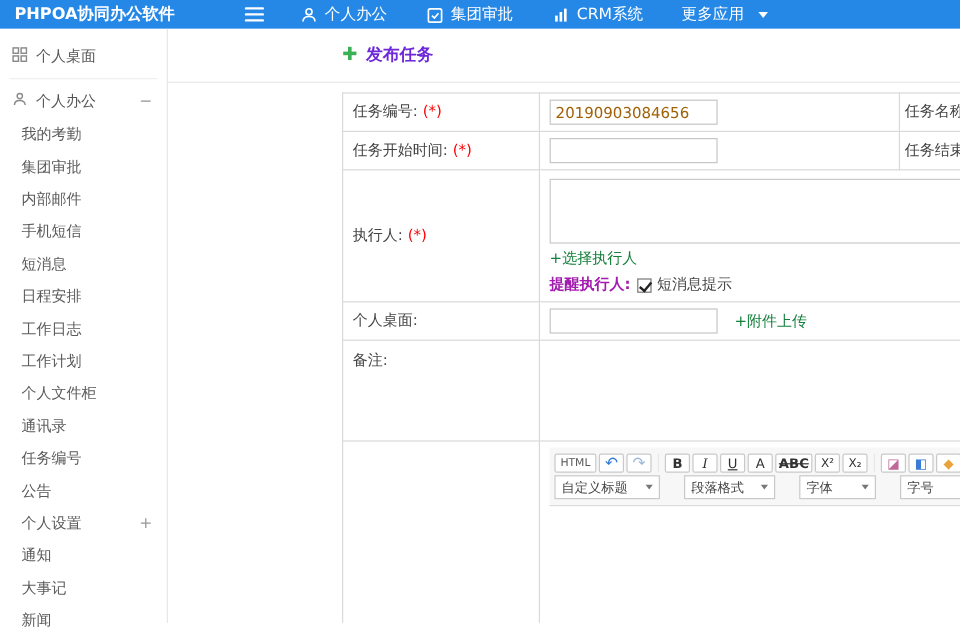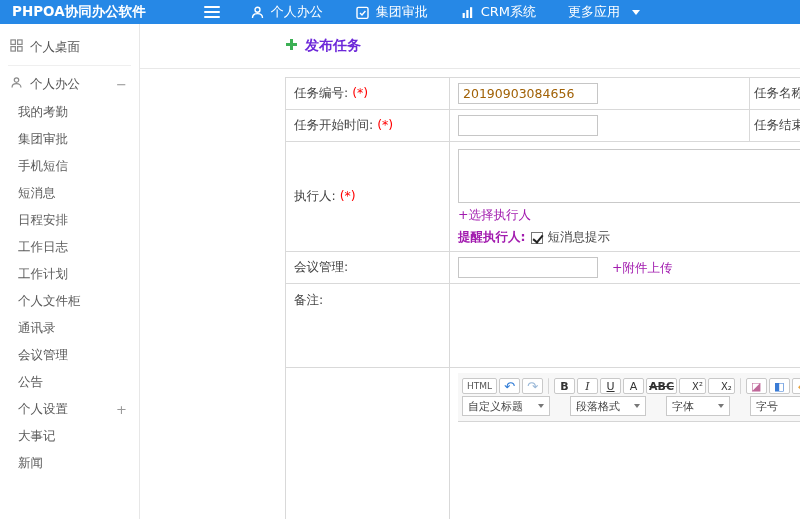--- a/index.html
+++ b/index.html
@@ -31,21 +31,21 @@
   .main { flex: 1; overflow: hidden; background: #fff; }
   .page-header { height: 45px; display: flex; align-items: center; gap: 7px; padding-left: 145px; border-bottom: 1px solid #e8e8e8; font-size: 14px; font-weight: bold; color: #6d28d9; }
 
   
   .form-area { padding: 8px 0 0 145px; }
   table.form { border-collapse: collapse; width: 1000px; table-layout: fixed; }
   table.form td { border: 1px solid #d9d9d9; padding: 5px 8px; vertical-align: middle; font-size: 12.5px; color: #444; }
   td.lbl { color: #444; }
   .req { color: #f00; margin-left: 4px; }
   .text-input { height: 21px; width: 140px; border: 1px solid #c6c6c6; padding: 0 4px; font-family: inherit; font-size: 12.5px; color: #a16207; outline: none; background: #fff; }
-  .link { color: #a21caf; text-decoration: none; font-size: 12.5px; cursor: pointer; }
+  .link { color: #15803d; text-decoration: none; font-size: 12.5px; cursor: pointer; }
 
   .exec-box { height: 54px; border: 1px solid #c9c9c9; background: #fff; margin: 2px 0 4px 0; }
   .remind-line { margin-top: 5px; display: flex; align-items: center; gap: 5px; }
   .remind-lbl { font-weight: bold; color: #a21caf; }
   .checkbox { width: 12px; height: 12px; border: 1px solid #777; background: #fff; position: relative; display: inline-block; cursor: pointer; }
   .checkbox.checked::after { content: ""; position: absolute; left: 3px; top: 0px; width: 4px; height: 8px; border: solid #222; border-width: 0 2px 2px 0; transform: rotate(40deg); }
 
   td.area-cell { vertical-align: top; padding: 4px; }
   .plain-area { width: 100%; height: 70px; border: none; outline: none; resize: none; font-family: inherit; font-size: 12.5px; background: transparent; }
 
@@ -59,21 +59,21 @@
           display: inline-flex; align-items: center; justify-content: center; font-size: 11px; color: #333;
           padding: 0 2px; cursor: pointer; white-space: nowrap; }
   .t-html { font-size: 9px; color: #555; padding: 0 4px; }
   .t-undo { color: #2e7bd6; font-size: 13px; }
   .t-redo { color: #9ab8d8; font-size: 13px; }
   .t-sep { border: none; background: transparent; min-width: 0; width: 1px; height: 16px; border-left: 1px solid #d6d6d6; padding: 0; margin: 0 3px; cursor: default; }
   .t-bold { font-weight: bold; }
   .t-italic { font-style: italic; font-family: "DejaVu Serif", serif; }
   .t-underline { text-decoration: underline; }
   .t-strike { text-decoration: line-through; font-size: 11px; font-weight: bold; }
-  .t-sup, .t-sub { font-size: 10px; padding-left: 12px; }
+  .t-sup, .t-sub { font-size: 10px; }
   .t-eraser { color: #c0689a; }
   .t-brush { color: #3a7bd5; }
   .t-highlight { color: #e8a33d; }
   .t-quote { color: #e8a33d; font-weight: bold; font-family: "DejaVu Serif", serif; }
 
   .dd-wrap, .align-wrap { display: inline-flex; align-items: center; gap: 20px; }
   .tselect { height: 20px; border: 1px solid #c9c9c9; background: #fff; display: inline-flex; align-items: center;
              justify-content: space-between; padding: 0 5px; font-size: 11px; color: #444; cursor: pointer; white-space: nowrap; }
   .dd-wrap .tselect:nth-child(1) { width: 88px; }
   .dd-wrap .tselect:nth-child(2) { width: 76px; }
@@ -163,20 +163,24 @@
     <div>
         <div class="side-sub">
       <span class="sub-label">我的考勤</span>
       <span class="sub-toggle"></span>
     </div>
         <div class="side-sub">
       <span class="sub-label">集团审批</span>
       <span class="sub-toggle"></span>
     </div>
         <div class="side-sub">
+      <span class="sub-label">内部邮件</span>
+      <span class="sub-toggle"></span>
+    </div>
+        <div class="side-sub">
       <span class="sub-label">手机短信</span>
       <span class="sub-toggle"></span>
     </div>
         <div class="side-sub">
       <span class="sub-label">短消息</span>
       <span class="sub-toggle"></span>
     </div>
         <div class="side-sub">
       <span class="sub-label">日程安排</span>
       <span class="sub-toggle"></span>
@@ -191,30 +195,34 @@
     </div>
         <div class="side-sub">
       <span class="sub-label">个人文件柜</span>
       <span class="sub-toggle"></span>
     </div>
         <div class="side-sub">
       <span class="sub-label">通讯录</span>
       <span class="sub-toggle"></span>
     </div>
         <div class="side-sub">
-      <span class="sub-label">会议管理</span>
+      <span class="sub-label">任务编号</span>
       <span class="sub-toggle"></span>
     </div>
         <div class="side-sub">
       <span class="sub-label">公告</span>
       <span class="sub-toggle"></span>
     </div>
         <div class="side-sub">
       <span class="sub-label">个人设置</span>
       <span class="sub-toggle">+</span>
+    </div>
+        <div class="side-sub">
+      <span class="sub-label">通知</span>
+      <span class="sub-toggle"></span>
     </div>
         <div class="side-sub">
       <span class="sub-label">大事记</span>
       <span class="sub-toggle"></span>
     </div>
         <div class="side-sub">
       <span class="sub-label">新闻</span>
       <span class="sub-toggle"></span>
     </div>
       </div>
@@ -276,21 +284,21 @@
             <div class="remind-line">
               <span class="remind-lbl">提醒执行人:</span>
               <span class="checkbox checked" id="remind-checkbox"></span>
               <span>短消息提示</span>
             </div>
           </td>
         </tr>
 
         <tr>
           <td class="lbl">
-            <span>会议管理:</span>
+            <span>个人桌面:</span>
           </td>
           <td colspan="3">
             <input class="text-input" type="text" value="" style="">
             <a class="link" style="margin-left:10px;">+附件上传</a>
           </td>
         </tr>
 
         <tr style="height:80px;">
           <td class="lbl" style="vertical-align:top; padding-top:8px;">
             <span>备注:</span>

